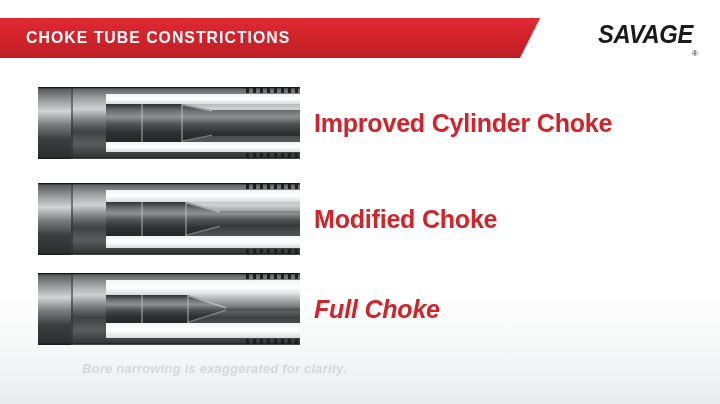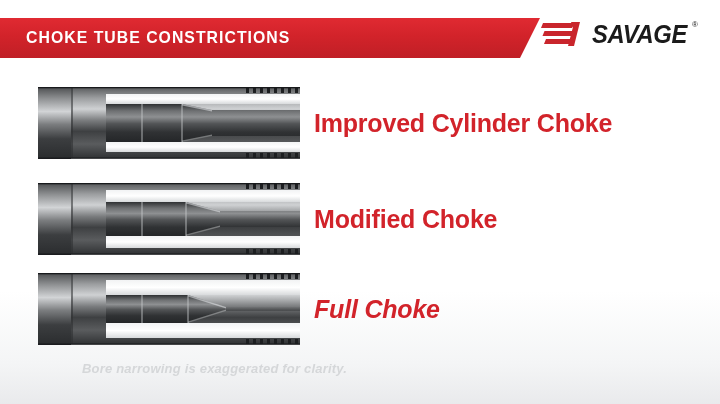--- a/index.html
+++ b/index.html
@@ -22,21 +22,21 @@
     display:flex; align-items:center;
   }
   #banner-title {
     color:#ffffff; font-size:17px; font-weight:bold;
     letter-spacing:1.1px; margin-left:26px;
     transform:scaleX(0.93); transform-origin:left center;
     white-space:nowrap; text-transform:uppercase;
   }
 
   
-  #logo { position:absolute; right:22px; top:2px; height:36px; display:flex; align-items:flex-start; }
+  #logo { position:absolute; right:22px; top:2px; height:36px; display:flex; align-items:flex-end;flex-direction:column; }
   #logo-mark { width:42px; height:28px; margin-right:9px; display:block; }
   #logo-word {
     font-size:25px; font-weight:bold; font-style:italic;
     color:#1b1b1b; letter-spacing:-0.3px;
     transform:scaleX(0.95); transform-origin:left center;
     white-space:nowrap;
   }
   #logo-tm { font-size:8px; font-style:normal; vertical-align:super; color:#1b1b1b; }
 
   

